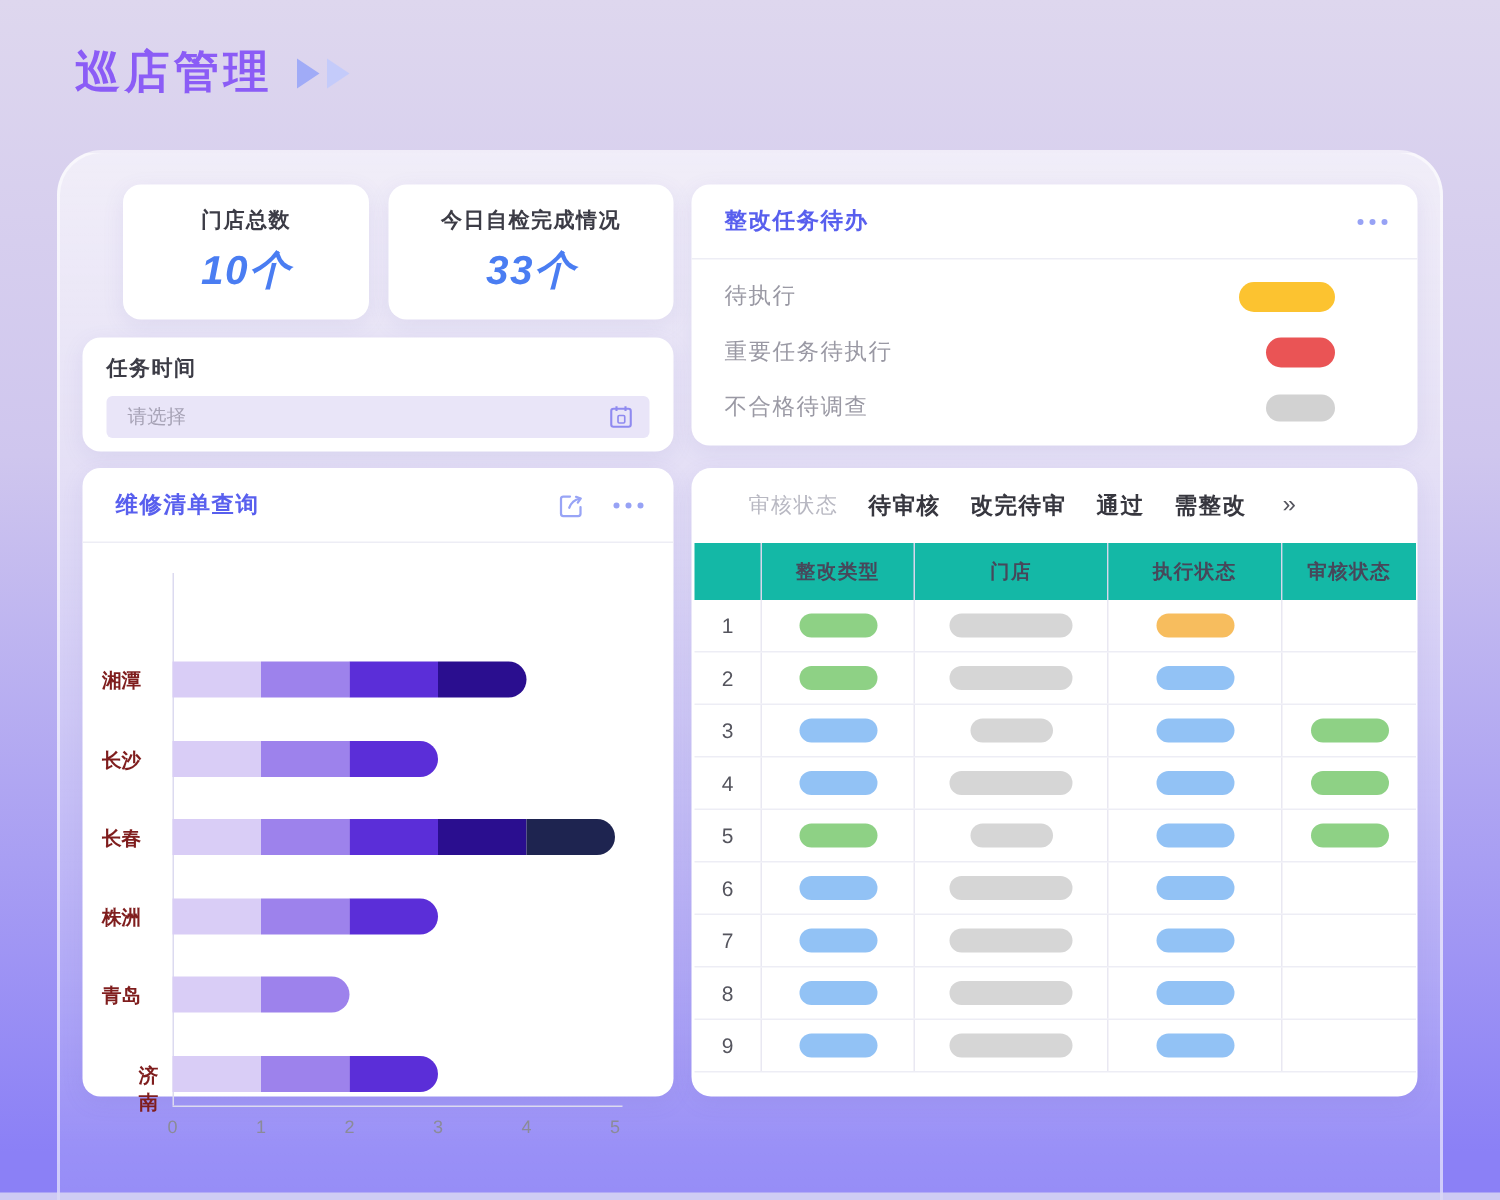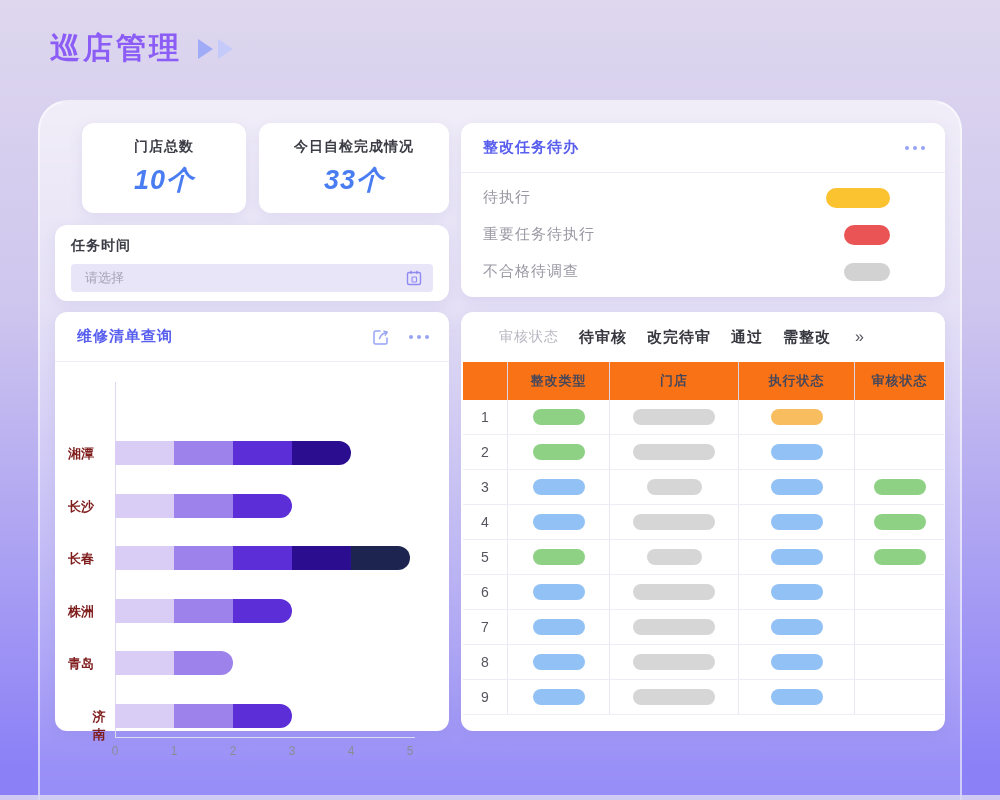--- a/index.html
+++ b/index.html
@@ -50,31 +50,31 @@
   .chart .seg.last { border-radius:0 12px 12px 0; }
   .chart .cat-label { position:absolute; width:52px; text-align:center; font-size:13px; font-weight:700; color:#7f1d1d; }
   .chart .tick-label { position:absolute; width:30px; text-align:center; font-size:12px; color:#8b8b98; }
 
   .todo-card { left:461px; top:123px; width:484px; height:174px; }
   .todo-rows { padding:6px 55px 0 22px; }
   .todo-row { height:37px; display:flex; align-items:center; justify-content:space-between; }
   .todo-label { font-size:15px; color:#9a99a4; letter-spacing:1px; }
   .todo-pill { border-radius:10px; }
 
-  .audit-card { left:461px; top:312px; width:484px; height:419px; }
+  .audit-card { left:461px; top:312px; width:484px; height:419px;border-radius:13px; }
   .audit-tabs { height:50px; display:flex; align-items:center; padding-left:38px; gap:20px; }
   .audit-filter-label { font-size:14px; color:#b8b8c2; letter-spacing:1px; }
   .audit-tab { font-size:15px; font-weight:600; color:#37373f; letter-spacing:1px; cursor:pointer; }
   .audit-more { font-size:16px; color:#55555e; cursor:pointer; margin-left:4px; }
 
   .audit-table { position:absolute; left:2px; top:50px; width:481px; }
   .t-row { display:flex; }
   .t-cell { display:flex; align-items:center; justify-content:center; border-right:1px solid #e9e8f2; }
   .t-cell:last-child { border-right:none; }
-  .t-head .t-cell { background:#f97316; height:38px; font-size:13px; font-weight:700; color:#47475a; border-right:1px solid #d9d6ec; letter-spacing:1px; }
+  .t-head .t-cell { background:#14b8a6; height:38px; font-size:13px; font-weight:700; color:#47475a; border-right:1px solid #d9d6ec; letter-spacing:1px; }
   .t-head .t-cell:last-child { border-right:none; }
   .t-body .t-row { border-bottom:1px solid #ededf5; height:35px; }
   .t-idx { font-size:14px; color:#55555e; }
   .pill { height:16px; border-radius:8px; }
   .c0 { width:45px; } .c1 { width:102px; } .c2 { width:129px; } .c3 { width:116px; } .c4 { width:89px; }
 </style>
 </head>
 <body>
 
 <div class="main-panel"></div>

